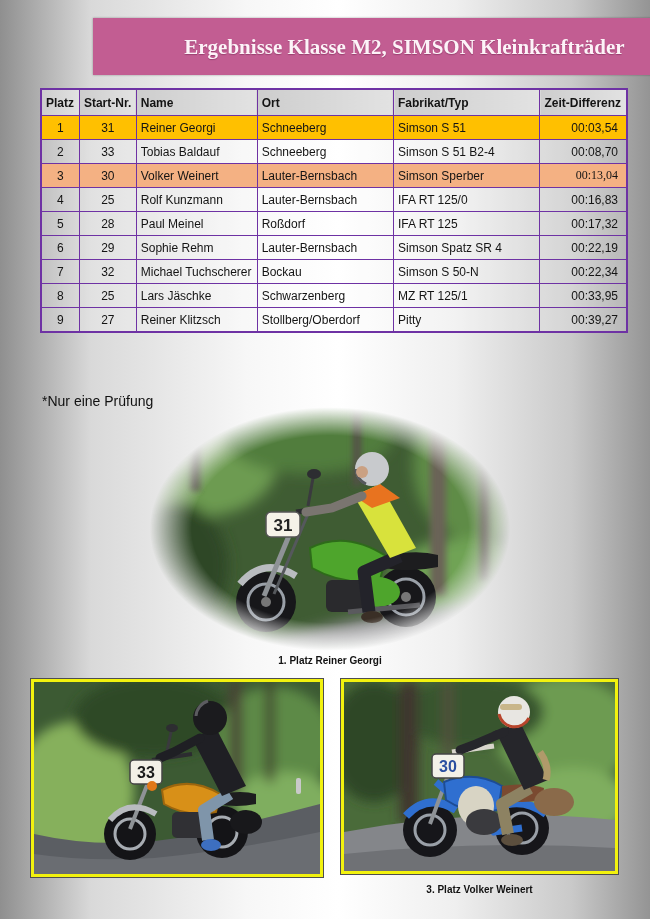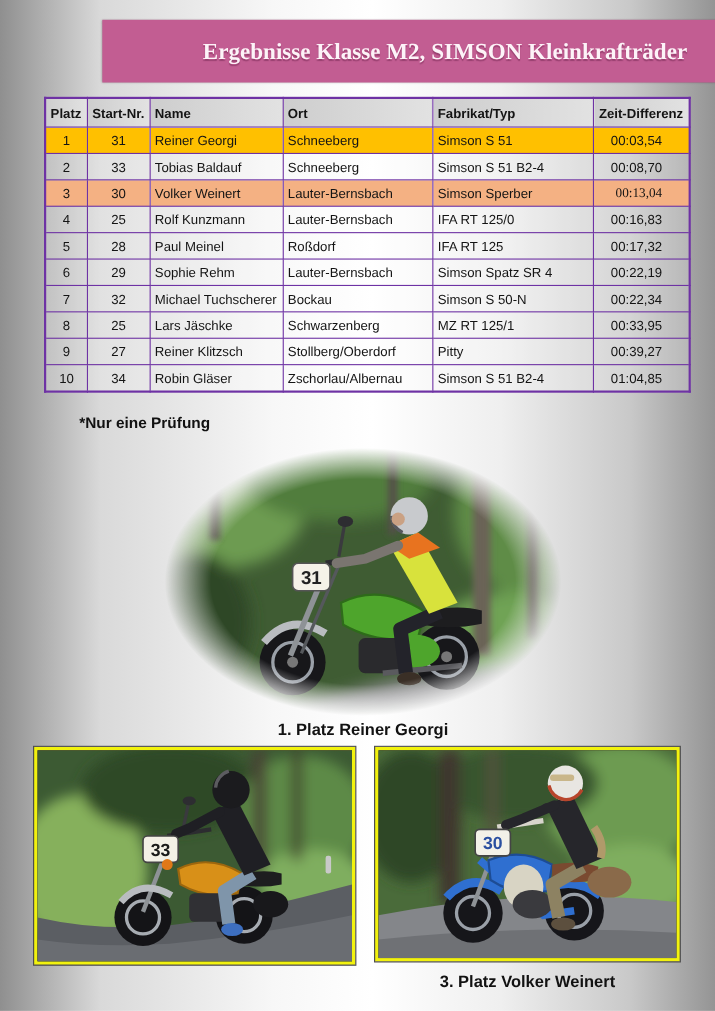--- a/index.html
+++ b/index.html
@@ -36,37 +36,37 @@
     height:19px;
     white-space:nowrap;
     overflow:hidden;
   }
   .results{border:2px solid #6e32a4;}
   .results thead th{
     background:linear-gradient(90deg,#cdcdcd,#e2e2e2);
     font-weight:bold;text-align:left;height:21px;
   }
   .results td.c{text-align:center;}
-  .results td.r{text-align:right;padding-right:24px;}
+  .results td.r{text-align:right;padding-right:8px;}
   
   .footnote{
-    position:absolute;left:42px;top:376px;
-    font-weight:bold;font-size:14px;color:#111;margin-left:30px;
+    position:absolute;left:42px;top:393px;
+    font-weight:normal;font-size:14px;color:#111;
   }
   
   .oval-photo{
     position:absolute;left:148px;top:406px;width:364px;height:246px;
     border-radius:50%;
     overflow:hidden;
     -webkit-mask-image:radial-gradient(ellipse closest-side,#000 76%,transparent 99%);
     mask-image:radial-gradient(ellipse closest-side,#000 76%,transparent 99%);
   }
   .caption{
     position:absolute;
-    font-weight:bold;font-size:15px;color:#121212;
+    font-weight:bold;font-size:10px;color:#121212;
     text-align:center;
   }
   .cap-1{left:148px;top:655px;width:364px;}
   .cap-2{left:31px;top:884px;width:292px;}
   .cap-3{left:341px;top:884px;width:277px;}
   .framed-photo{
     position:absolute;
     border:3px solid #f2f20e;
     outline:1px solid #4e4e4e;
     background:#333;
@@ -179,28 +179,20 @@
 
     <tr>
       <td class="c">9</td>
       <td class="c">27</td>
       <td>Reiner Klitzsch</td>
       <td>Stollberg/Oberdorf</td>
       <td>Pitty</td>
       <td class="r">00:39,27</td>
     </tr>
 
-    <tr>
-      <td class="c">10</td>
-      <td class="c">34</td>
-      <td>Robin Gläser</td>
-      <td>Zschorlau/Albernau</td>
-      <td>Simson S 51 B2-4</td>
-      <td class="r">01:04,85</td>
-    </tr>
 
   </tbody>
   </table>
 
   <div class="footnote">*Nur eine Prüfung</div>
 
   <div class="oval-photo">
     <svg width="364" height="246" viewBox="0 0 364 246">
       <defs>
         <filter id="b1" x="-30%" y="-30%" width="160%" height="160%">

